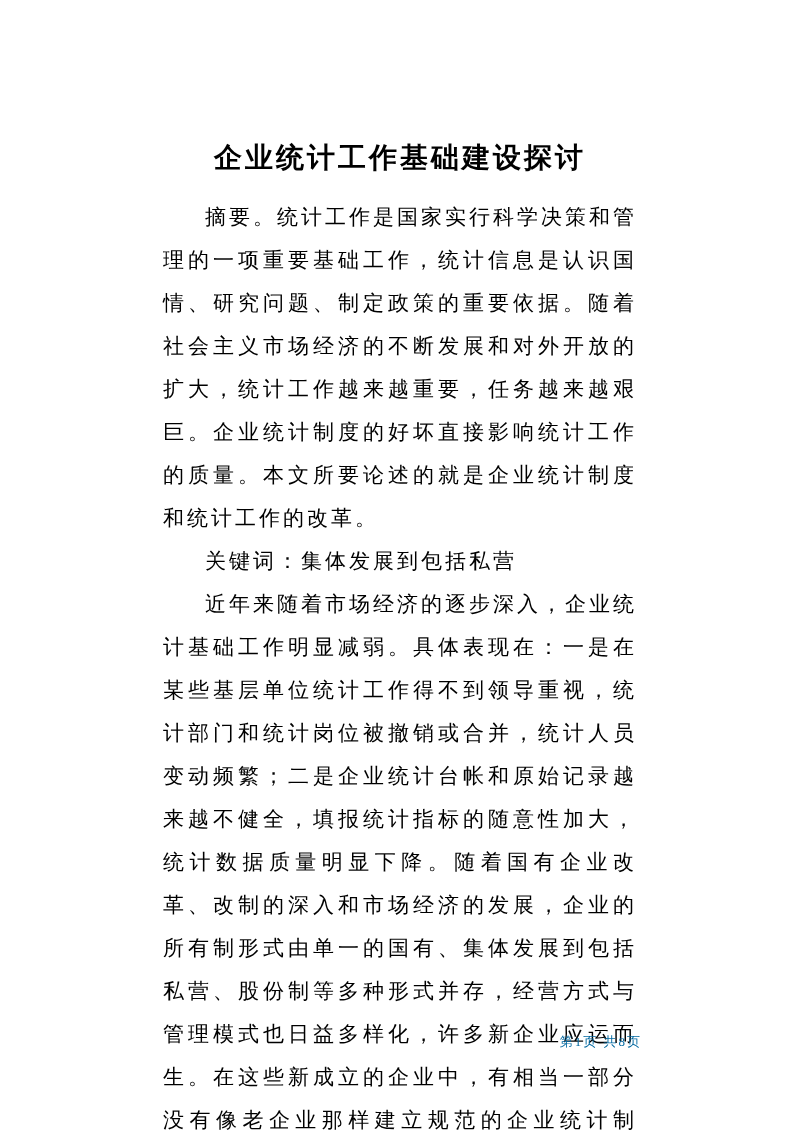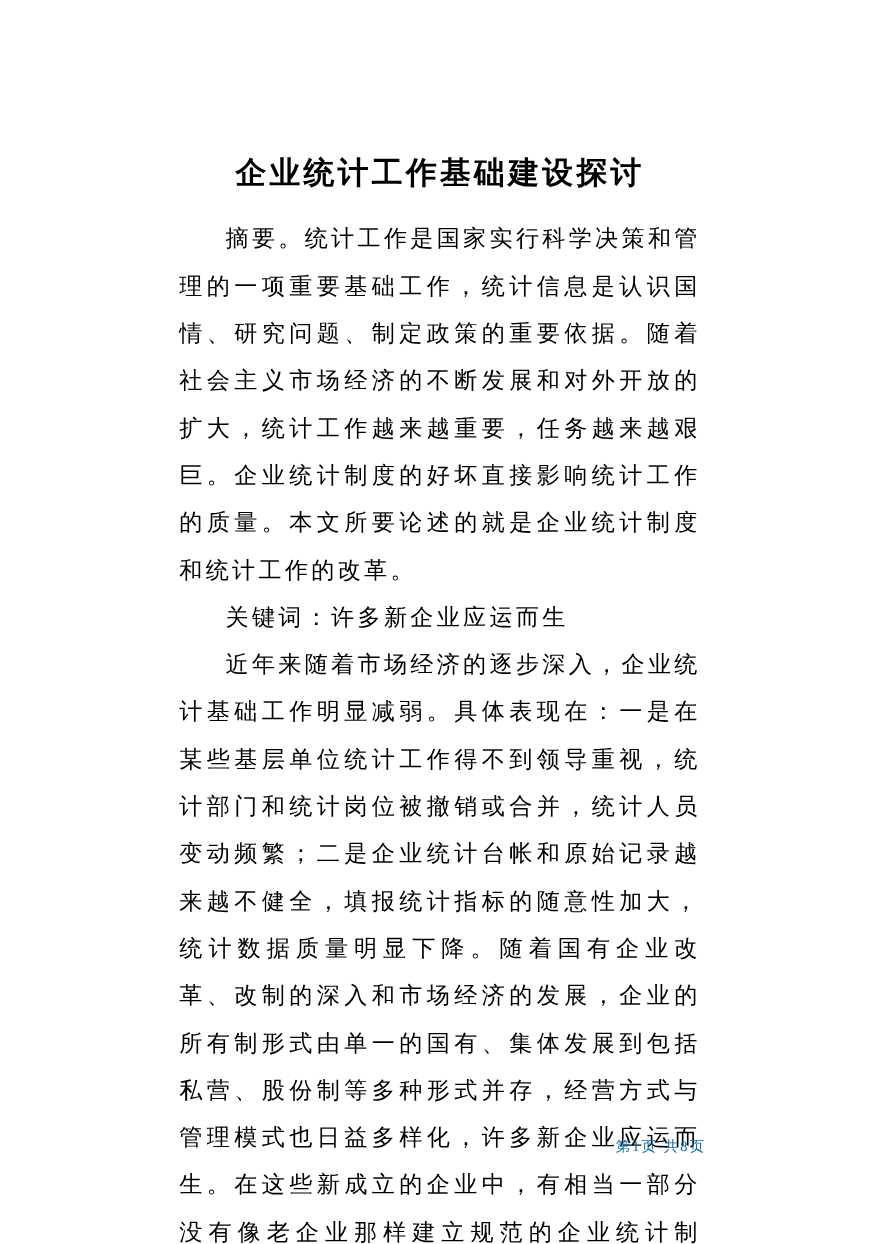--- a/index.html
+++ b/index.html
@@ -46,21 +46,21 @@
 </style>
 </head>
 <body>
 
 <div class="page">
 
   <h1 class="doc-title">企业统计工作基础建设探讨</h1>
 
   <div class="doc-body">
     <p>摘要。统计工作是国家实行科学决策和管理的一项重要基础工作，统计信息是认识国情、研究问题、制定政策的重要依据。随着社会主义市场经济的不断发展和对外开放的扩大，统计工作越来越重要，任务越来越艰巨。企业统计制度的好坏直接影响统计工作的质量。本文所要论述的就是企业统计制度和统计工作的改革。</p>
-    <p>关键词：许多新企业应运而生</p>
+    <p>关键词：集体发展到包括私营</p>
     <p>近年来随着市场经济的逐步深入，企业统计基础工作明显减弱。具体表现在：一是在某些基层单位统计工作得不到领导重视，统计部门和统计岗位被撤销或合并，统计人员变动频繁；二是企业统计台帐和原始记录越来越不健全，填报统计指标的随意性加大，统计数据质量明显下降。随着国有企业改革、改制的深入和市场经济的发展，企业的所有制形式由单一的国有、集体发展到包括私营、股份制等多种形式并存，经营方式与管理模式也日益多样化，许多新企业应运而生。在这些新成立的企业中，有相当一部分没有像老企业那样建立规范的企业统计制度，甚至没有明确设立统计职能部门和统计工作岗位，国家统计报表由财会人员或其他部门的人员代填代报，一些统计指标也难以准确按照统计制度的具体要求来计算填报。</p>
   </div>
 
   <div class="page-footer">
     <span>第1页 共8页</span>
   </div>
 
 </div>
 
 </body></html>

